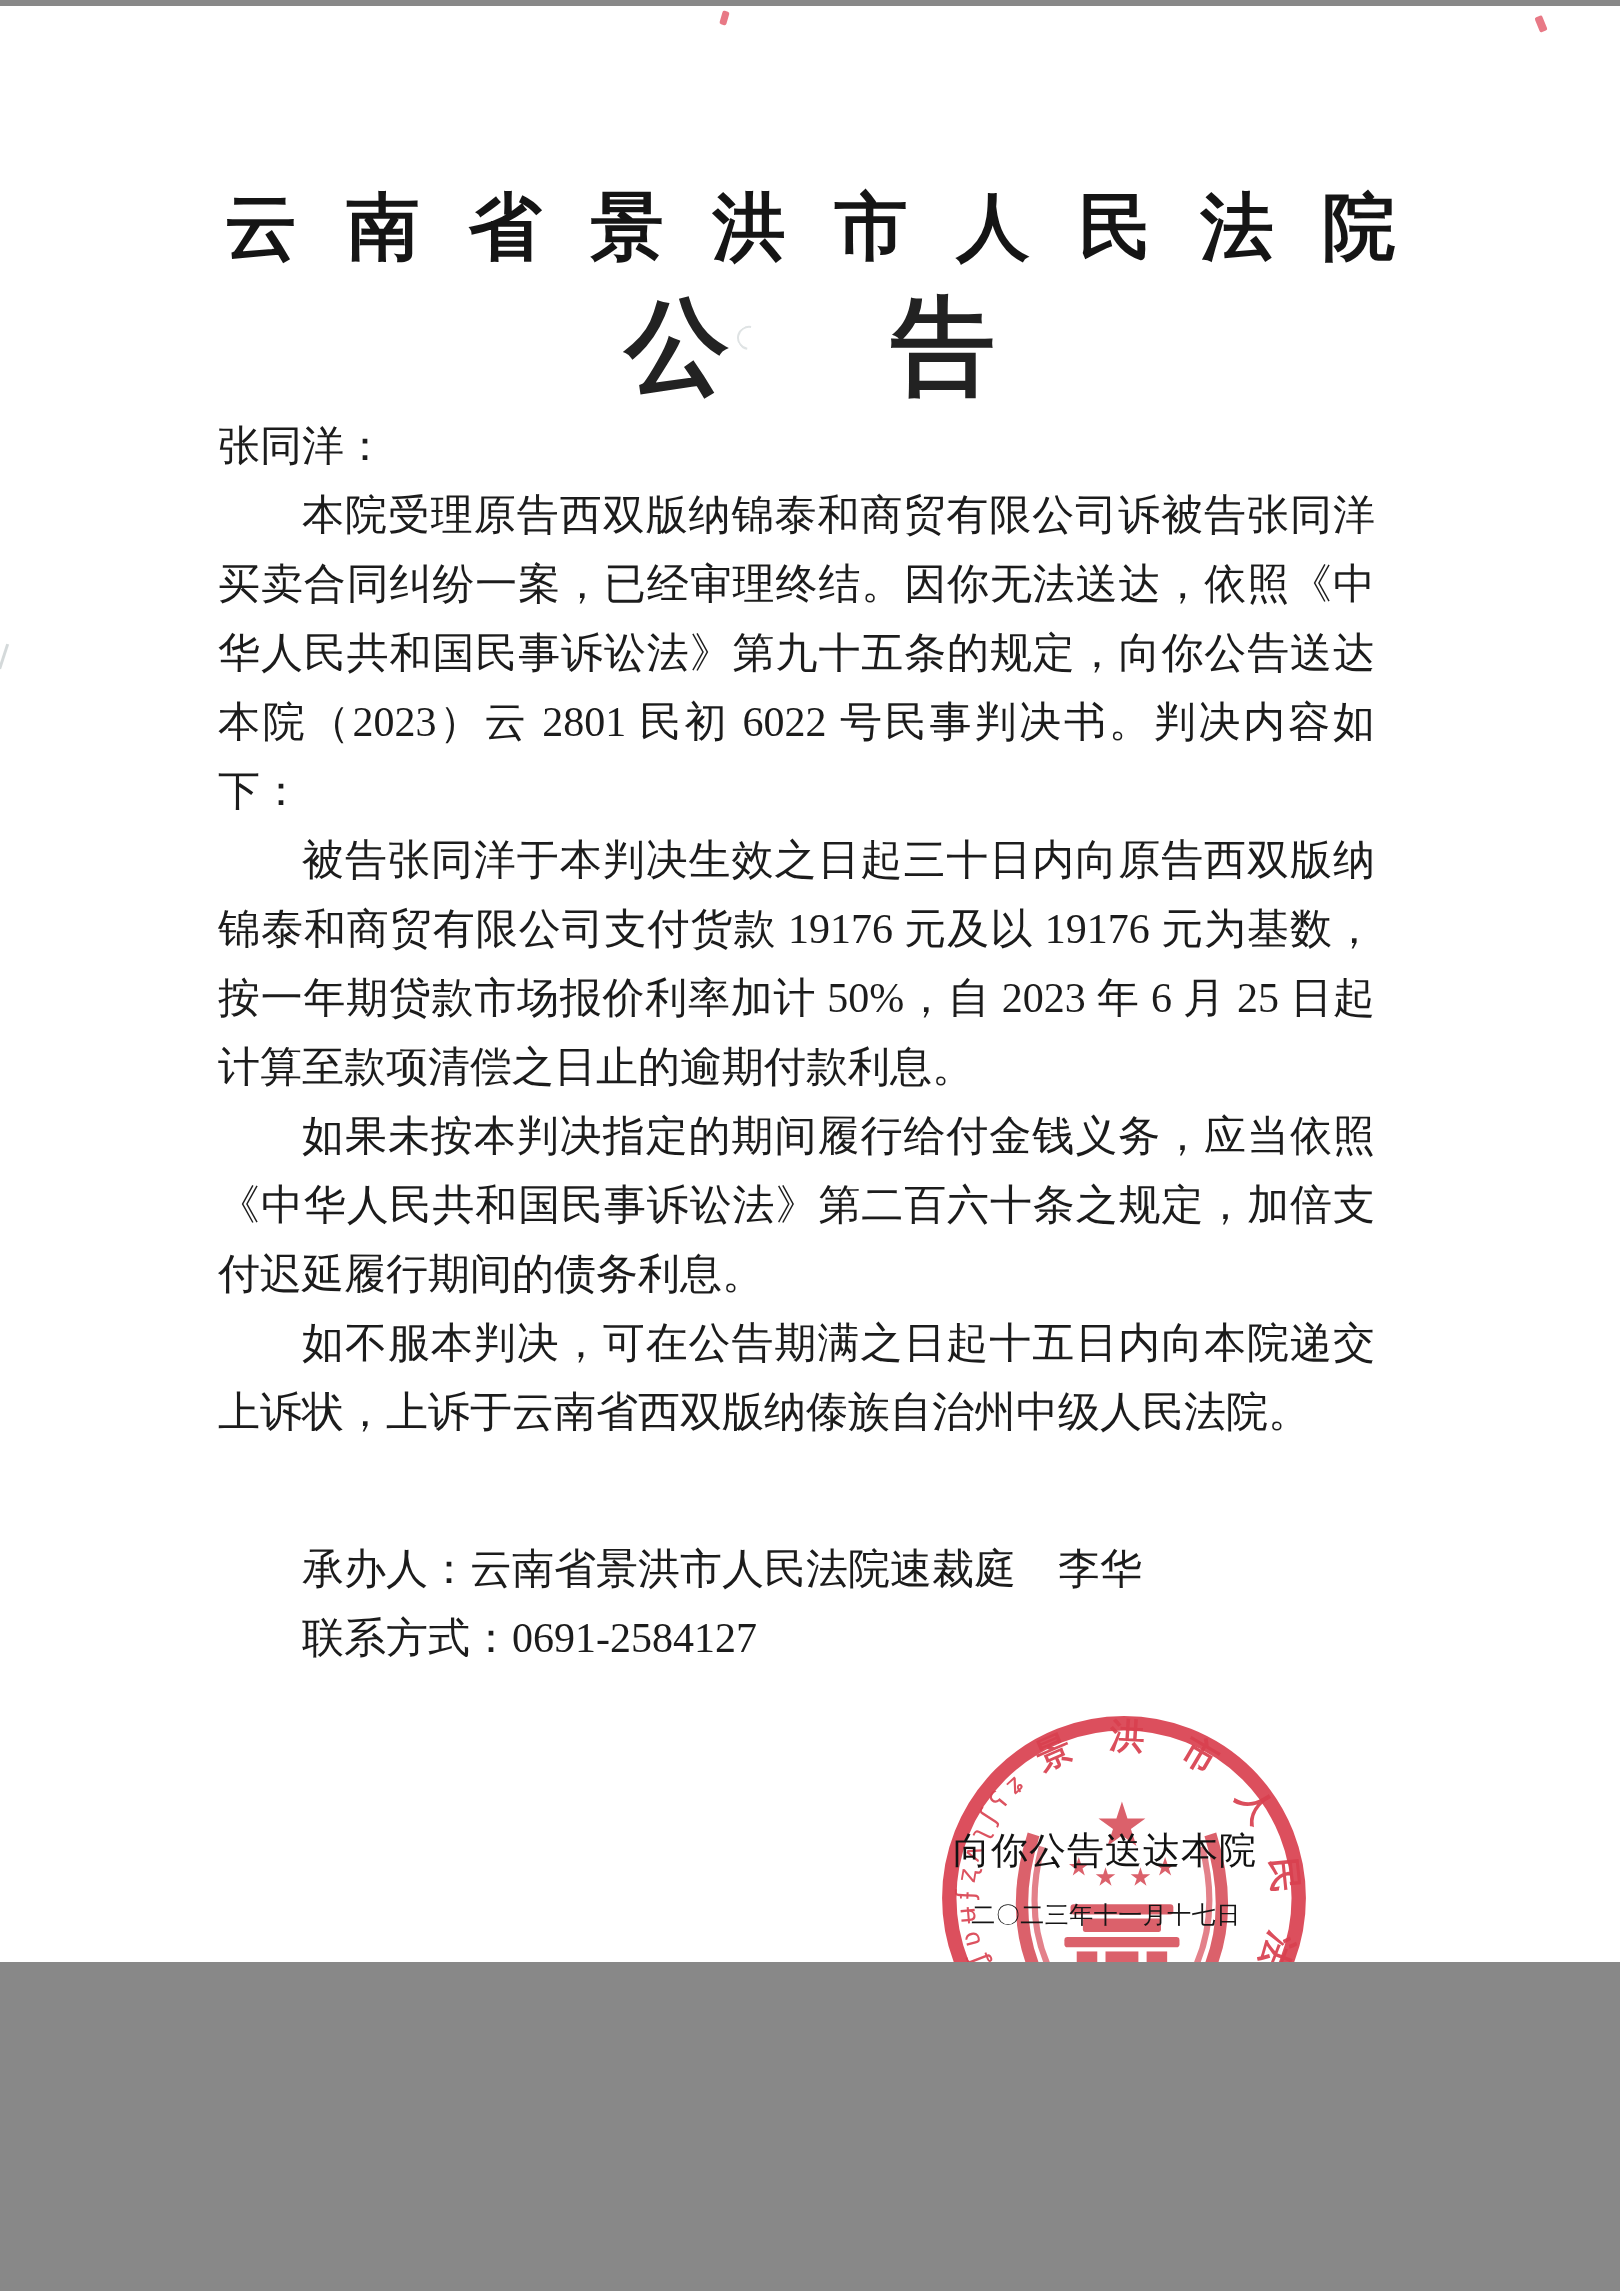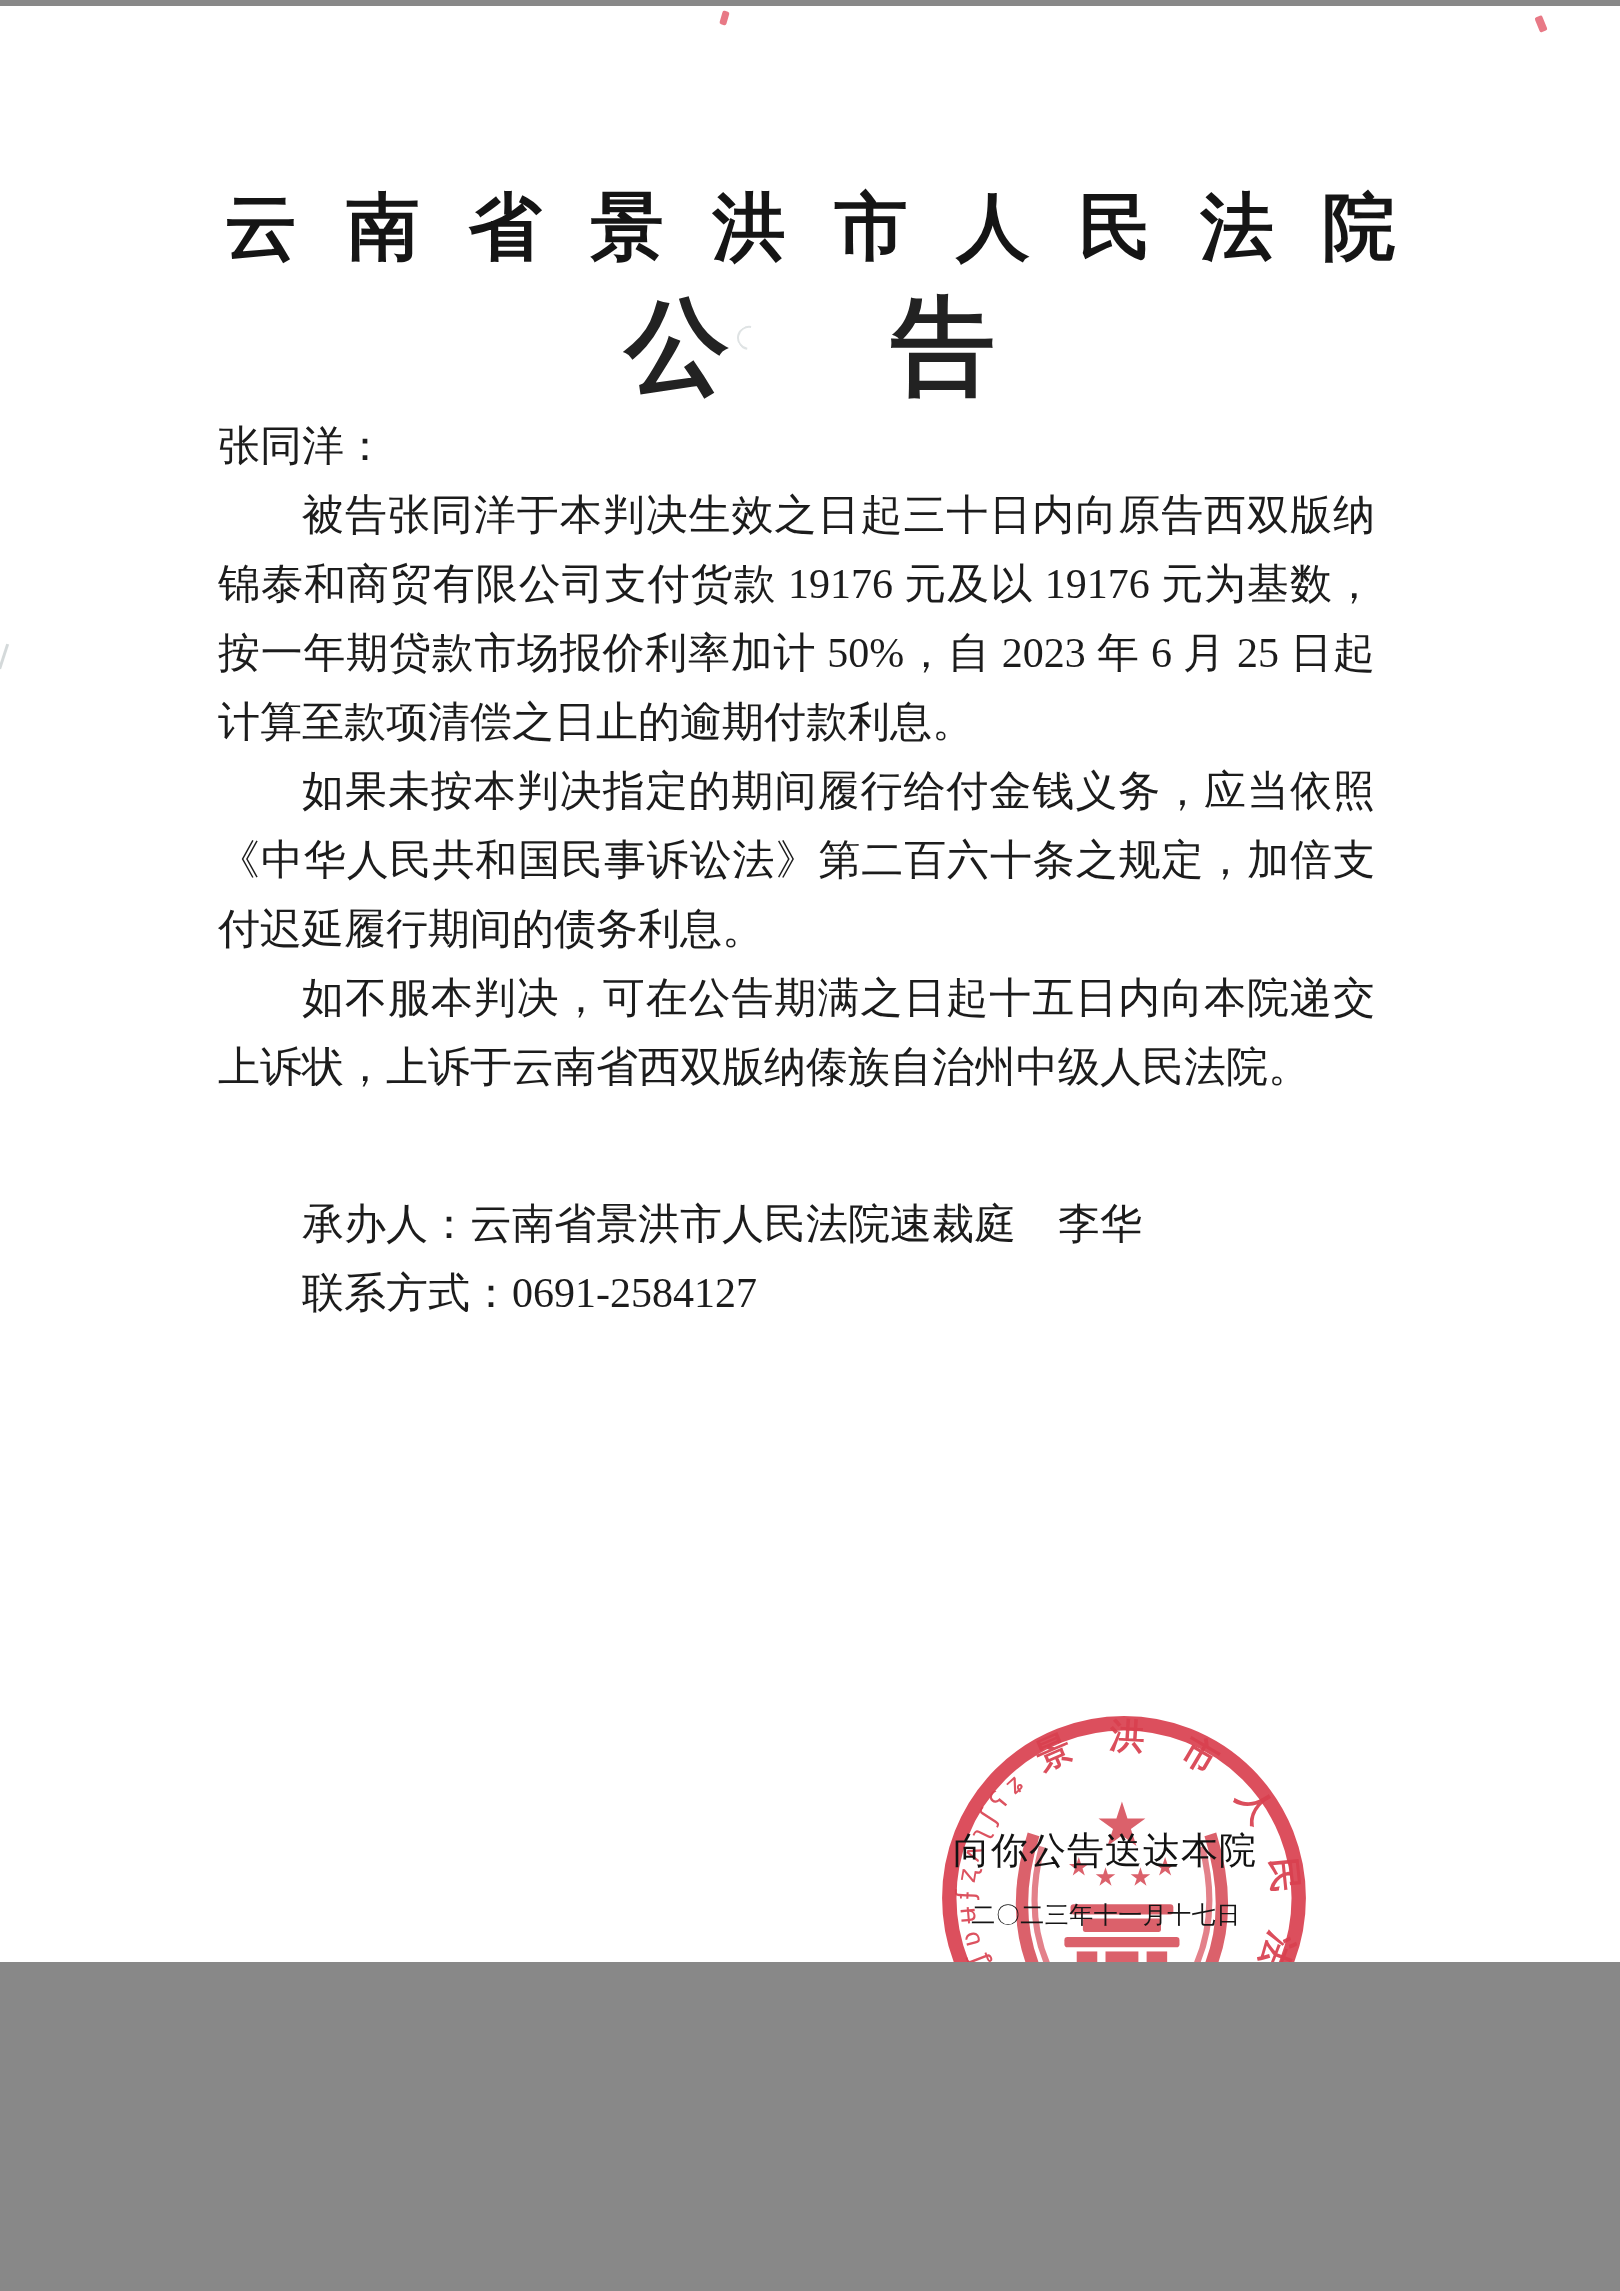--- a/index.html
+++ b/index.html
@@ -71,20 +71,21 @@
   <div class="speck speck-1"></div>
   <div class="speck speck-2"></div>
   <div class="artifact-c"></div>
   <div class="artifact-edge"></div>
 
   <h1 class="court-name">云南省景洪市人民法院</h1>
   <h2 class="doc-title">公告</h2>
 
   <div class="body-block">
     <p class="salutation">张同洋：</p>
+    <p class="para">本院受理原告西双版纳锦泰和商贸有限公司诉被告张同洋买卖合同纠纷一案，已经审理终结。因你无法送达，依照《中华人民共和国民事诉讼法》第九十五条的规定，向你公告送达本院（2023）云 2801 民初 6022 号民事判决书。判决内容如下：</p>
     <p class="para">被告张同洋于本判决生效之日起三十日内向原告西双版纳锦泰和商贸有限公司支付货款 19176 元及以 19176 元为基数，按一年期贷款市场报价利率加计 50%，自 2023 年 6 月 25 日起计算至款项清偿之日止的逾期付款利息。</p>
     <p class="para">如果未按本判决指定的期间履行给付金钱义务，应当依照《中华人民共和国民事诉讼法》第二百六十条之规定，加倍支付迟延履行期间的债务利息。</p>
     <p class="para">如不服本判决，可在公告期满之日起十五日内向本院递交上诉状，上诉于云南省西双版纳傣族自治州中级人民法院。</p>
     <div class="spacer-line"></div>
     <p class="para">承办人：云南省景洪市人民法院速裁庭　李华</p>
     <p class="para">联系方式：0691-2584127</p>
   </div>
 
   <div class="seal">
     <svg viewBox="0 0 360 360">

